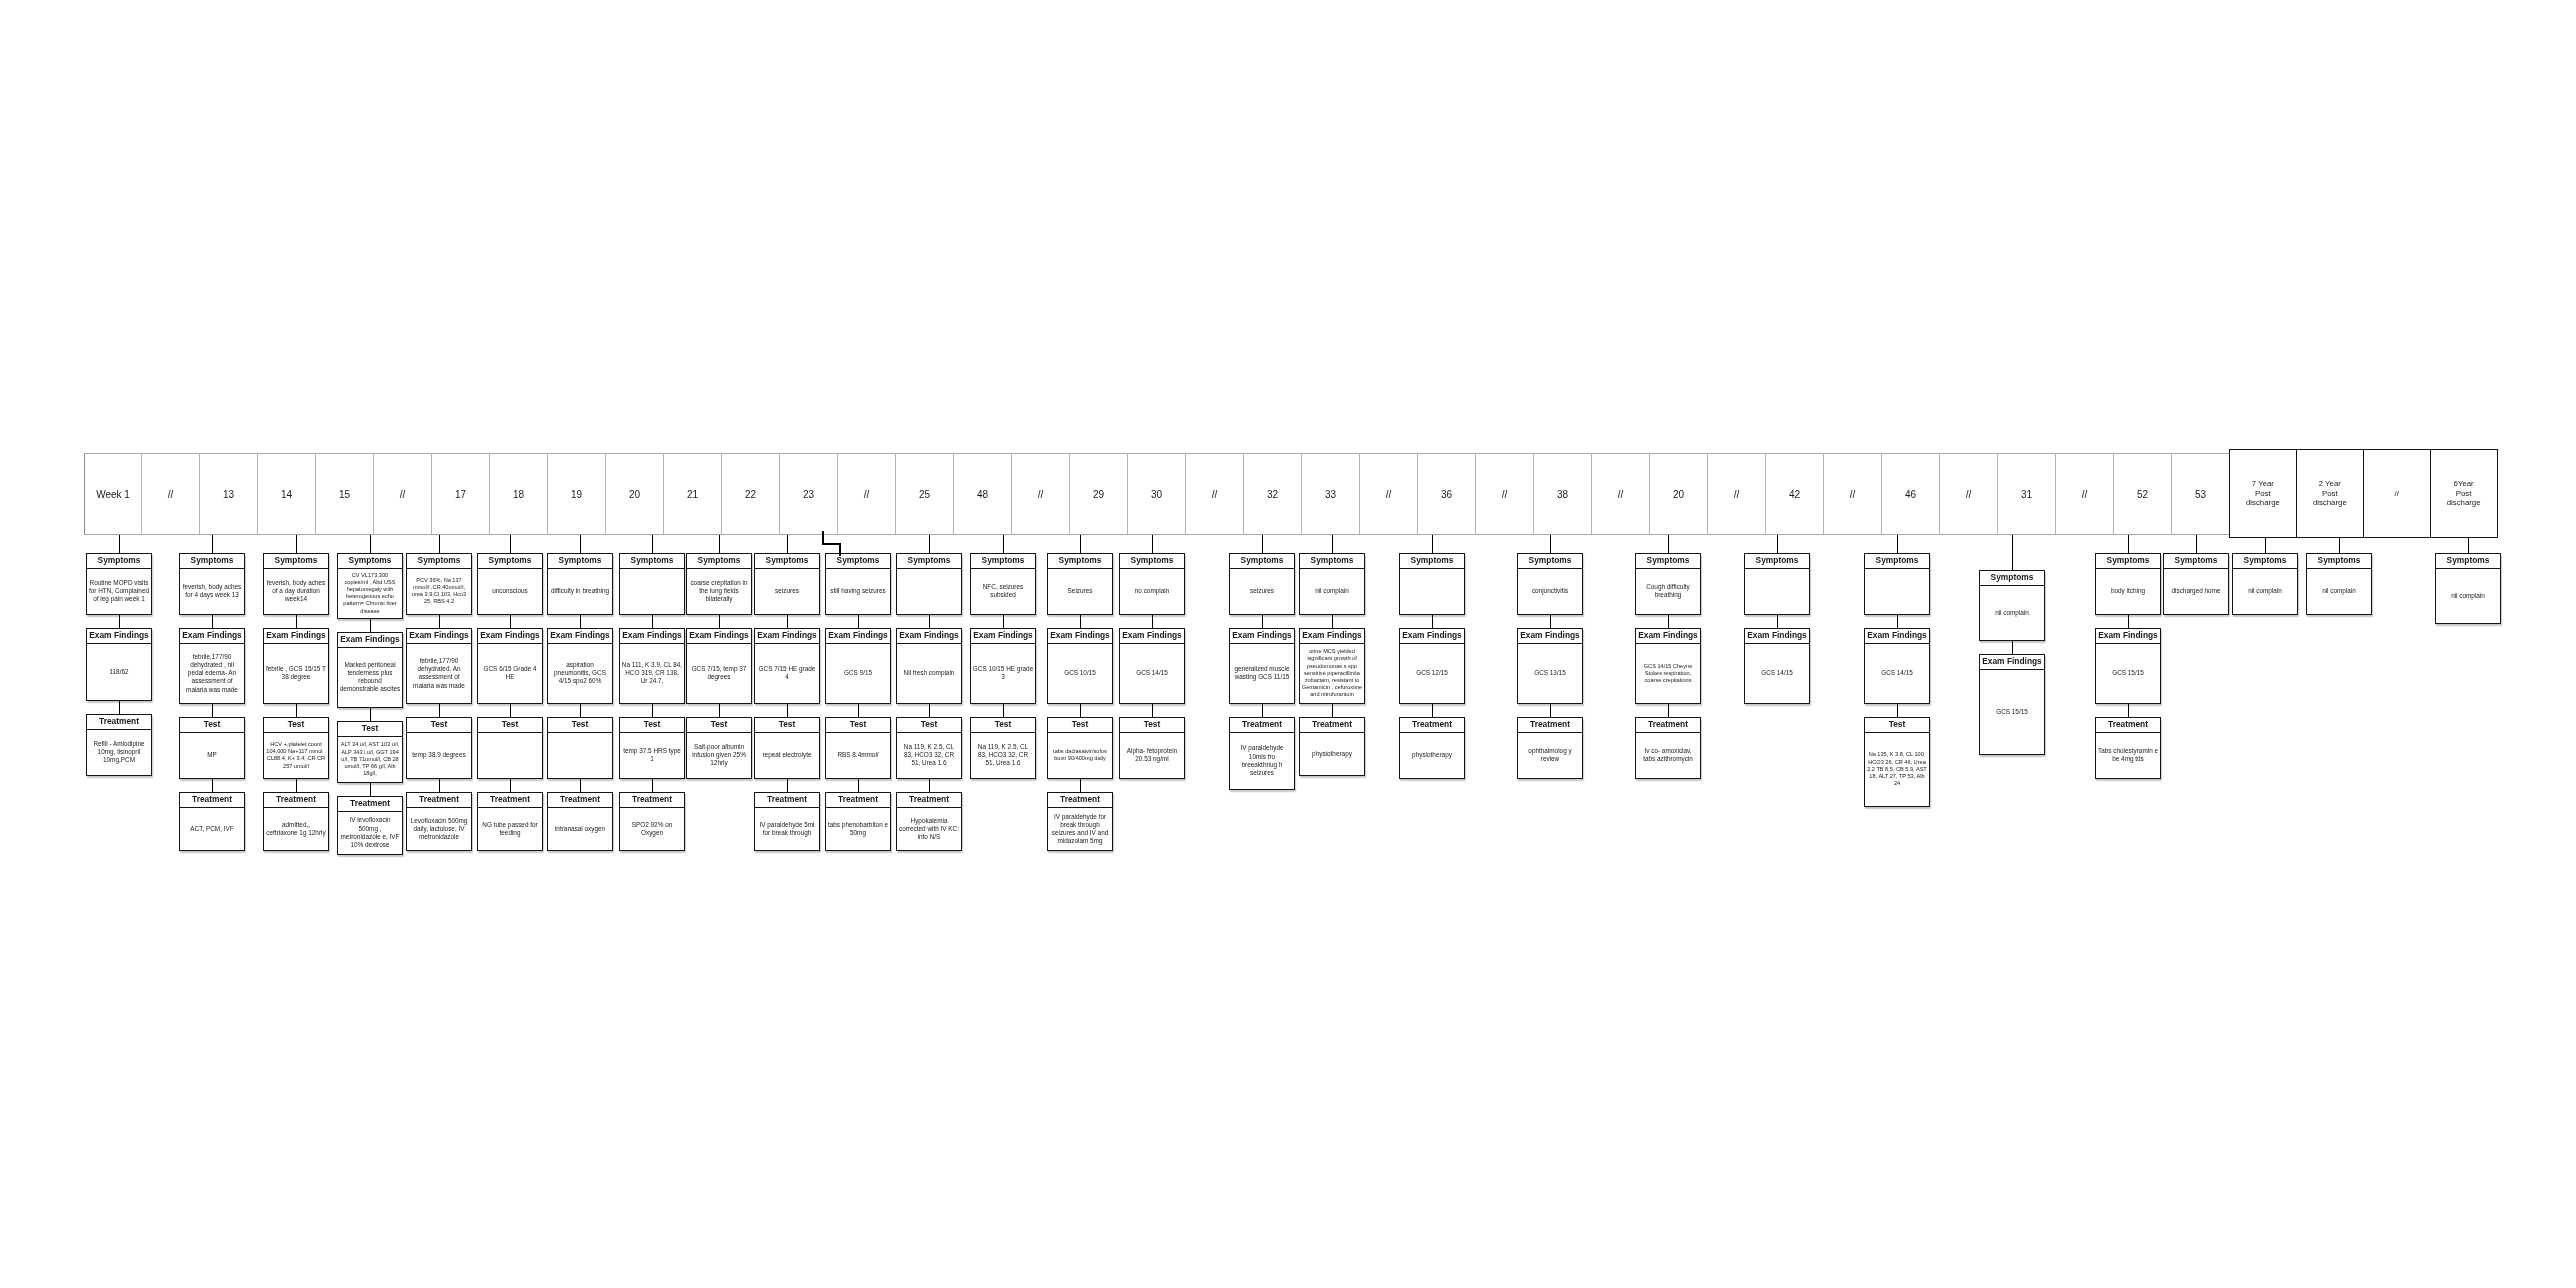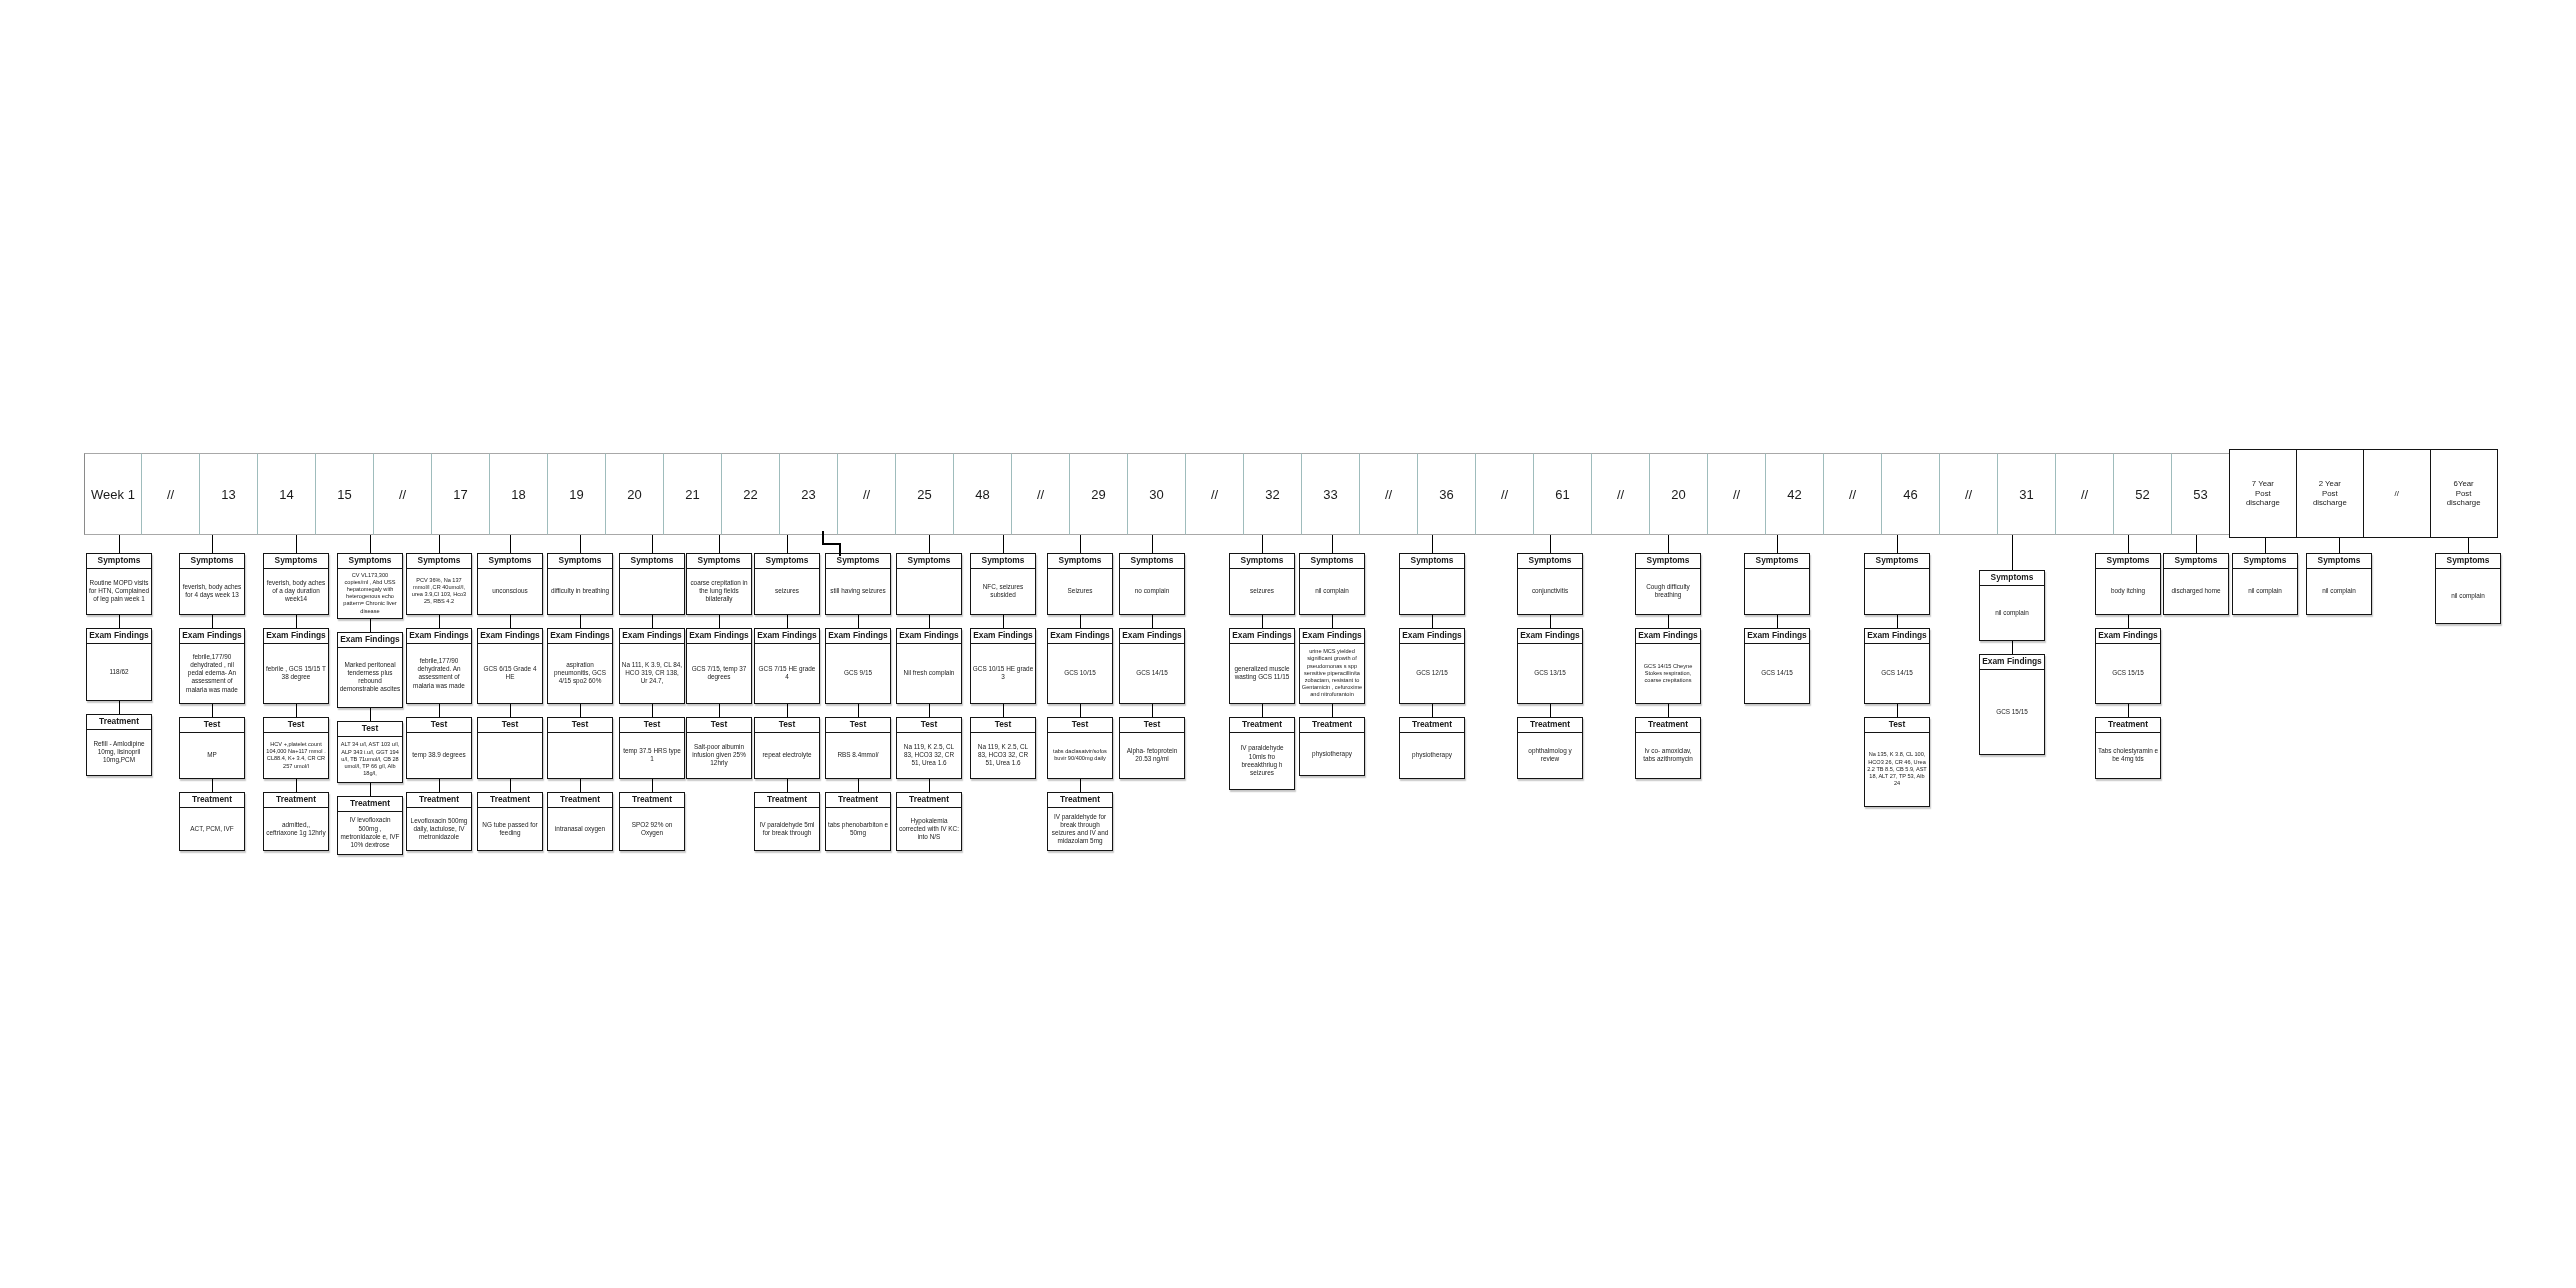--- a/index.html
+++ b/index.html
@@ -4,21 +4,21 @@
 <style>
   html,body{margin:0;padding:0;background:#ffffff;}
   #page{position:relative;width:2576px;height:1288px;background:#fff;overflow:hidden;
         font-family:"Liberation Sans", sans-serif;color:#1a1a1a;}
   
   #band{position:absolute;left:84px;top:453px;height:82px;display:flex;align-items:stretch;}
   .cell{box-sizing:border-box;width:58px;background:#fff;
         border-top:1.7px solid #a8a8a8;border-bottom:1.7px solid #a8a8a8;
         border-right:1.1px solid #9fbcbc;
         display:flex;align-items:center;justify-content:center;text-align:center;
-        font-size:13px;}
+        font-size:10px;}
   .cell:first-child{border-left:1.1px solid #8a8a8a;}
   .cell.post{width:68px;height:89px;margin-top:-3.9px;border:1.7px solid #141414;
              margin-left:-1.1px;font-size:7.8px;line-height:1.25;padding:0 2.2px;z-index:3;}
   .cell .wk{white-space:pre-line;}
   
   .col{position:absolute;width:66px;}
   .stub{position:absolute;left:50%;width:0;border-left:1.1px solid #000;}
   .link{width:0;height:13.4px;border-left:1.1px solid #000;margin:0 auto;}
   .box{box-sizing:border-box;border:1.1px solid #141414;background:#fff;
        box-shadow:1.4px 1.7px 1.1px rgba(0,0,0,0.22);}
@@ -106,21 +106,21 @@
       <div class="cell">
         <span class="wk">//</span>
       </div>
       <div class="cell">
         <span class="wk">36</span>
       </div>
       <div class="cell">
         <span class="wk">//</span>
       </div>
       <div class="cell">
-        <span class="wk">61</span>
+        <span class="wk">38</span>
       </div>
       <div class="cell">
         <span class="wk">//</span>
       </div>
       <div class="cell">
         <span class="wk">20</span>
       </div>
       <div class="cell">
         <span class="wk">//</span>
       </div>

